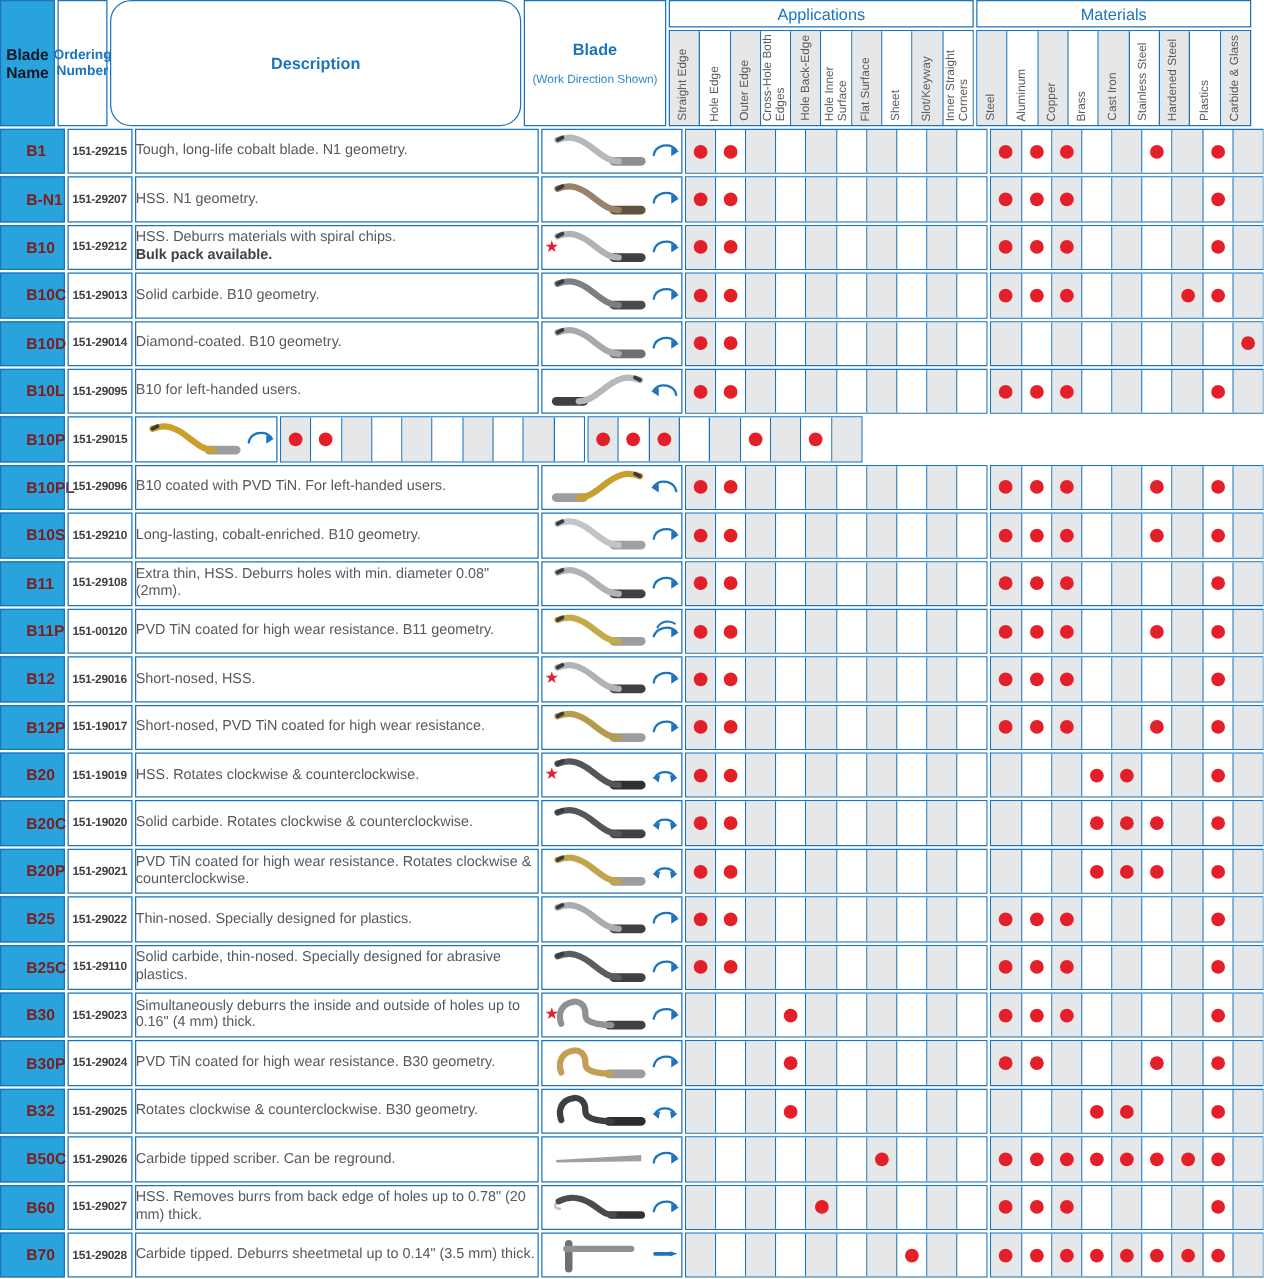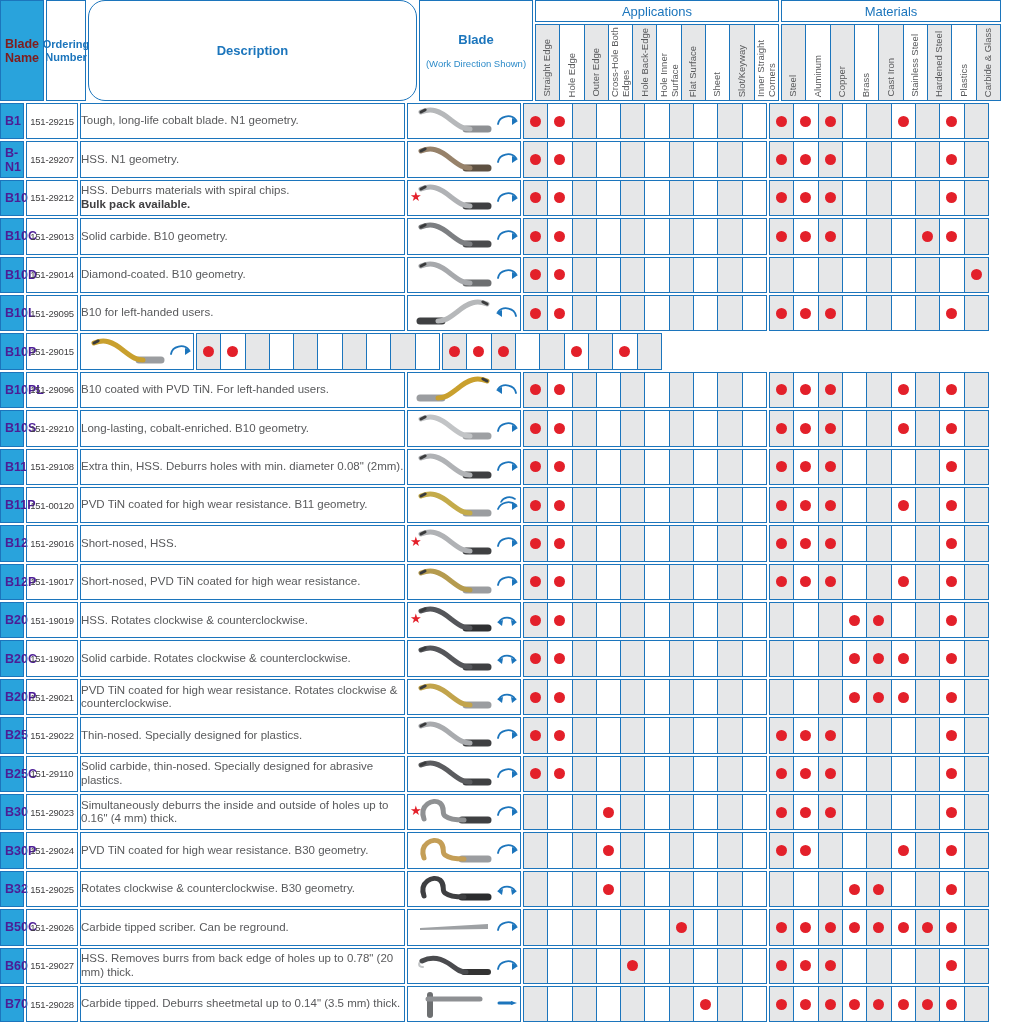--- a/index.html
+++ b/index.html
@@ -2,43 +2,43 @@
 <html><head>
 <meta charset="utf-8">
 <style>
   html,body{margin:0;padding:0;background:#fff;}
   .page{width:1011px;height:1023px;background:#fff;font-family:"Liberation Sans",sans-serif;
         position:relative;box-sizing:border-box;overflow:hidden;}
   .hdr{display:flex;gap:2px;height:101px;}
   .box{border:1px solid #1c75bc;box-sizing:border-box;background:#fff;}
   .hcell{display:flex;align-items:center;justify-content:center;text-align:center;
          color:#1b75bc;font-weight:bold;}
-  .name-h{width:44px;background:#29a3dc;color:#7f1d1d;font-size:12.5px;line-height:14px;}
+  .name-h{width:44px;background:#29a3dc;color:#0f172a;font-size:12.5px;line-height:14px;}
   .order-h{width:40px;font-size:11px;line-height:13px;}
   .desc-h{width:329px;font-size:13px;border-radius:17px;}
   .blade-h{width:114px;flex-direction:column;}
   .blade-h .t{font-size:13px;font-weight:bold;}
   .blade-h .s{font-size:9.5px;font-weight:normal;color:#2d8bc9;margin-top:11px;}
   .grp{display:flex;flex-direction:column;gap:2px;}
   .grp-band{height:22px;display:flex;align-items:center;justify-content:center;
             color:#1b75bc;font-weight:normal;font-size:13px;}
   .vrow{display:flex;flex:1;border:1px solid #1c75bc;box-sizing:border-box;}
   .vcell{flex:1;border-right:1px solid #1c75bc;display:flex;align-items:flex-end;
          justify-content:center;padding-bottom:3px;box-sizing:border-box;overflow:hidden;}
   .vcell:last-child{border-right:none;}
   .vlabel{writing-mode:vertical-rl;transform:rotate(180deg);font-size:9.5px;
           line-height:10.5px;color:#58595b;white-space:normal;max-height:72px;}
   .gray{background:#e6e7e8;}
   .white{background:#fff;}
   #tbody{display:flex;flex-direction:column;gap:2px;margin-top:2px;}
   .row{display:flex;gap:2px;height:36.4px;}
   .cell{border:1px solid #1c75bc;box-sizing:border-box;display:flex;align-items:center;}
-  .c-name{width:24px;background:#29a3dc;color:#4c1d95;font-weight:bold;font-size:12.5px;
-          padding-left:4px;}
-  .c-order{width:52px;justify-content:center;font-size:9.5px;color:#414042;letter-spacing:-0.2px;}
+  .c-name{width:52px;background:#29a3dc;color:#7f1d1d;font-weight:bold;font-size:12.5px;
+          padding-left:20px;}
+  .c-order{width:52px;justify-content:center;font-size:9.5px;color:#414042;letter-spacing:-0.2px;font-weight:bold;}
   .c-desc{width:325px;font-size:11.5px;color:#58595b;line-height:13.5px;padding:1px 0;
           display:flex;flex-direction:column;justify-content:center;align-items:flex-start;}
   .c-desc b{color:#414042;}
   .c-blade{width:114px;position:relative;justify-content:center;}
   .star{position:absolute;left:2px;top:50%;transform:translateY(-58%);color:#e3202a;
         font-size:13px;line-height:13px;}
   .bladewrap{margin-right:20px;display:flex;align-items:center;}
   .mirror{transform:scaleX(-1);}
   .arrow{position:absolute;right:1px;top:4px;}
   .dotgroup{display:flex;border:1px solid #1c75bc;box-sizing:border-box;}

